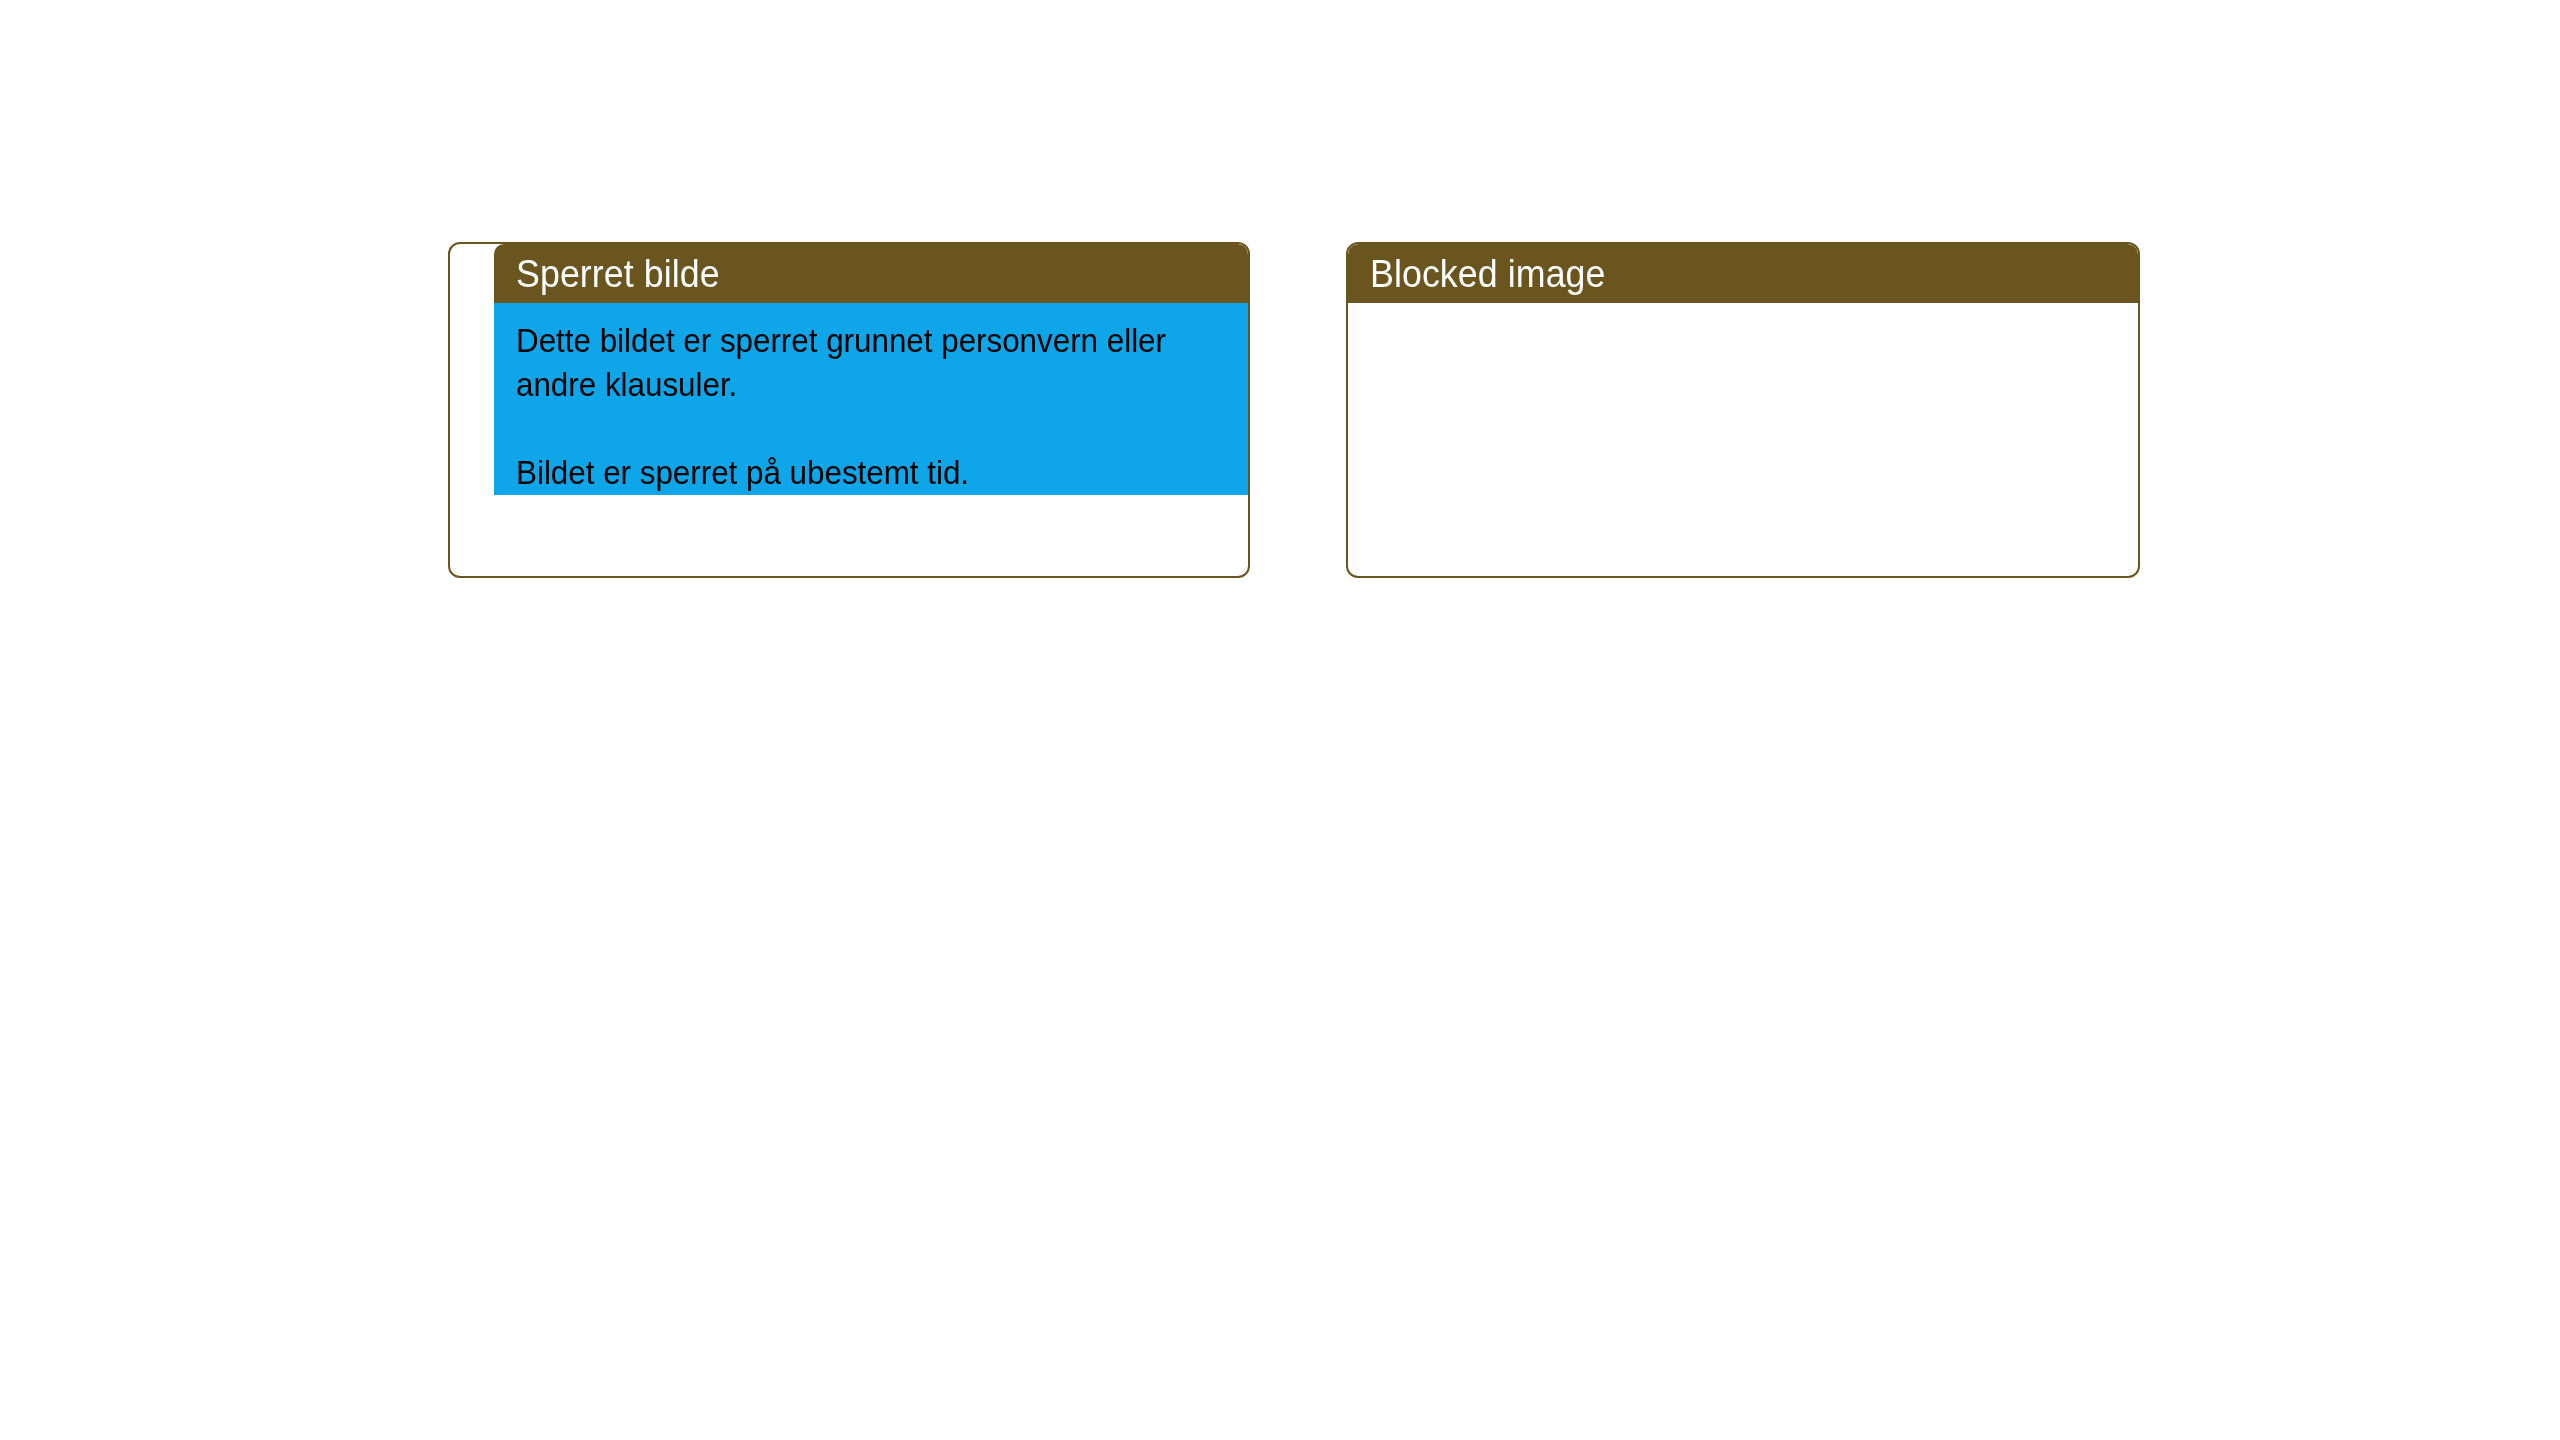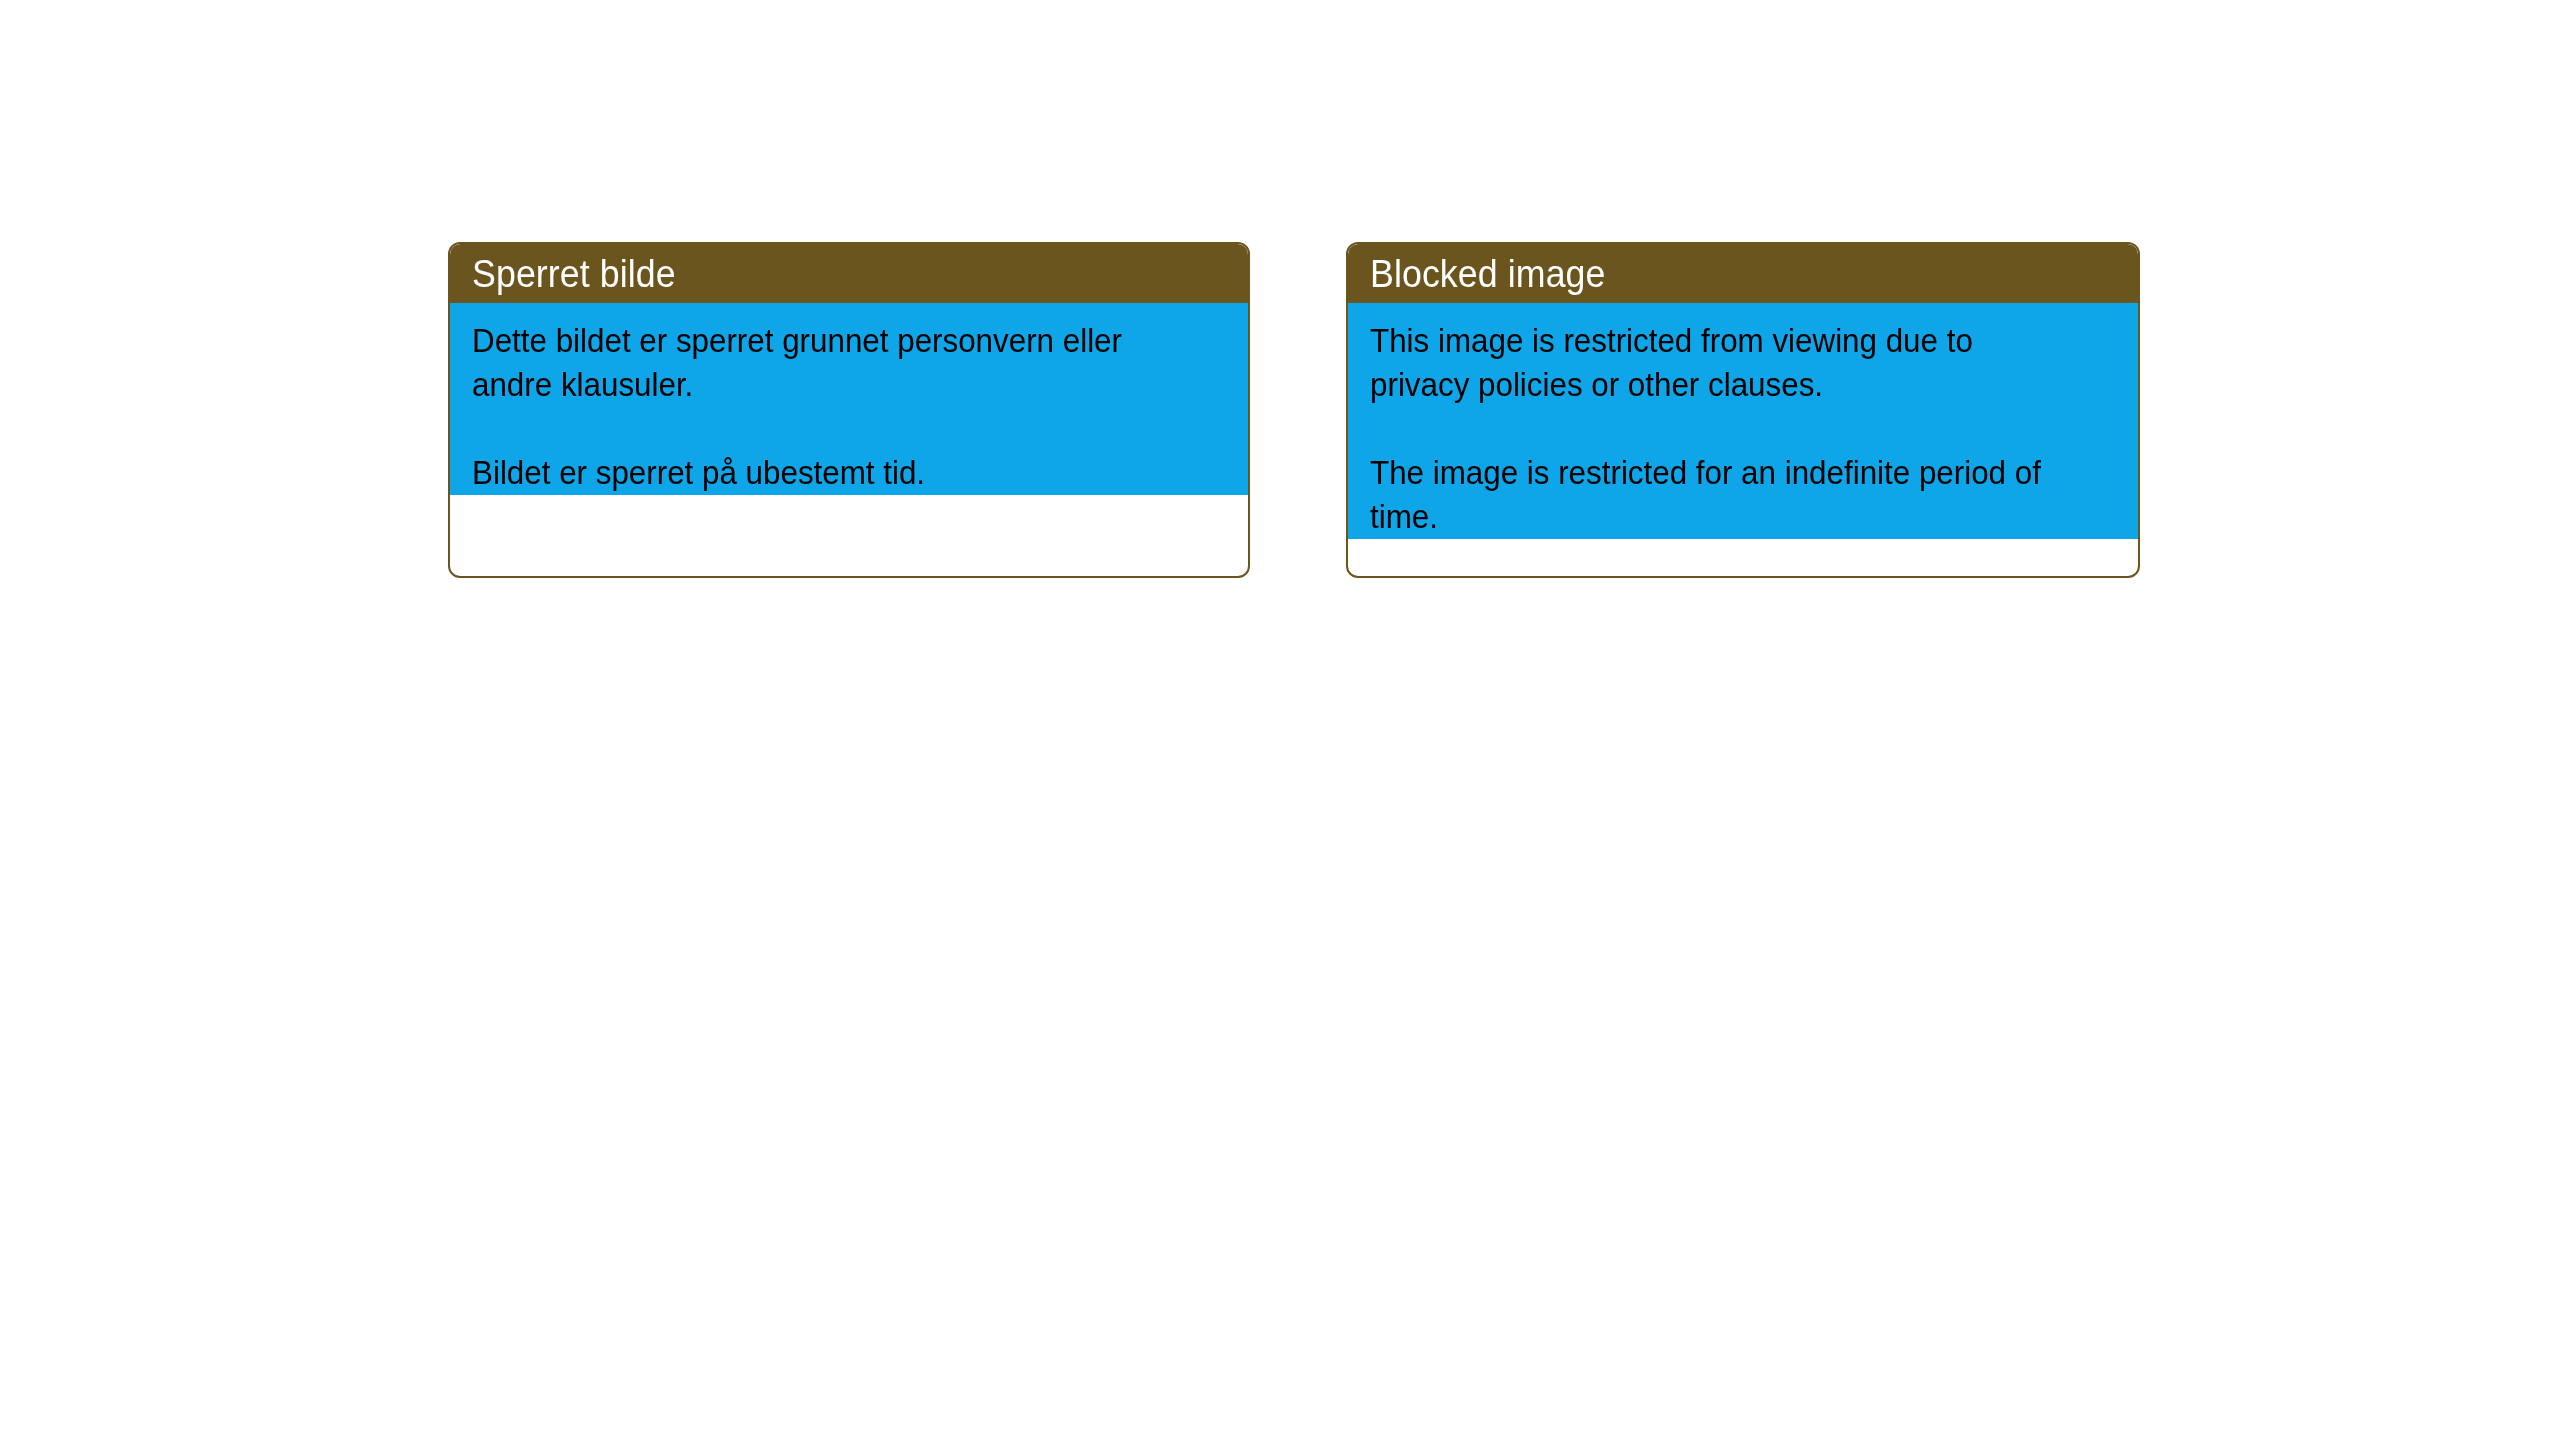--- a/index.html
+++ b/index.html
@@ -30,20 +30,21 @@
     border: 2px solid #6b551e;
     border-radius: 12px;
     overflow: hidden;
   }
 
   .notice-card.is-left {
     left: 448px;
     top: 242px;
     width: 802px;
     height: 336px;
+    padding-left: 44px;
   }
 
   .notice-card.is-right {
     left: 1318px;
     top: 242px;
     width: 794px;
     height: 336px;
     margin-left: 28px;
   }
 
@@ -101,19 +102,15 @@
     <div class="notice-body">
       <p class="notice-paragraph">Dette bildet er sperret grunnet personvern eller andre klausuler.</p>
       <p class="notice-paragraph spacer-above">Bildet er sperret på ubestemt tid.</p>
     </div>
   </div>
 
   <div class="notice-card is-right">
     <div class="notice-header">
       <span class="notice-title">Blocked image</span>
     </div>
-    <div class="notice-body">
-      <p class="notice-paragraph">This image is restricted from viewing due to privacy policies or other clauses.</p>
-      <p class="notice-paragraph spacer-above">The image is restricted for an indefinite period of time.</p>
-    </div>
   </div>
 
 </div>
 
 </body></html>

